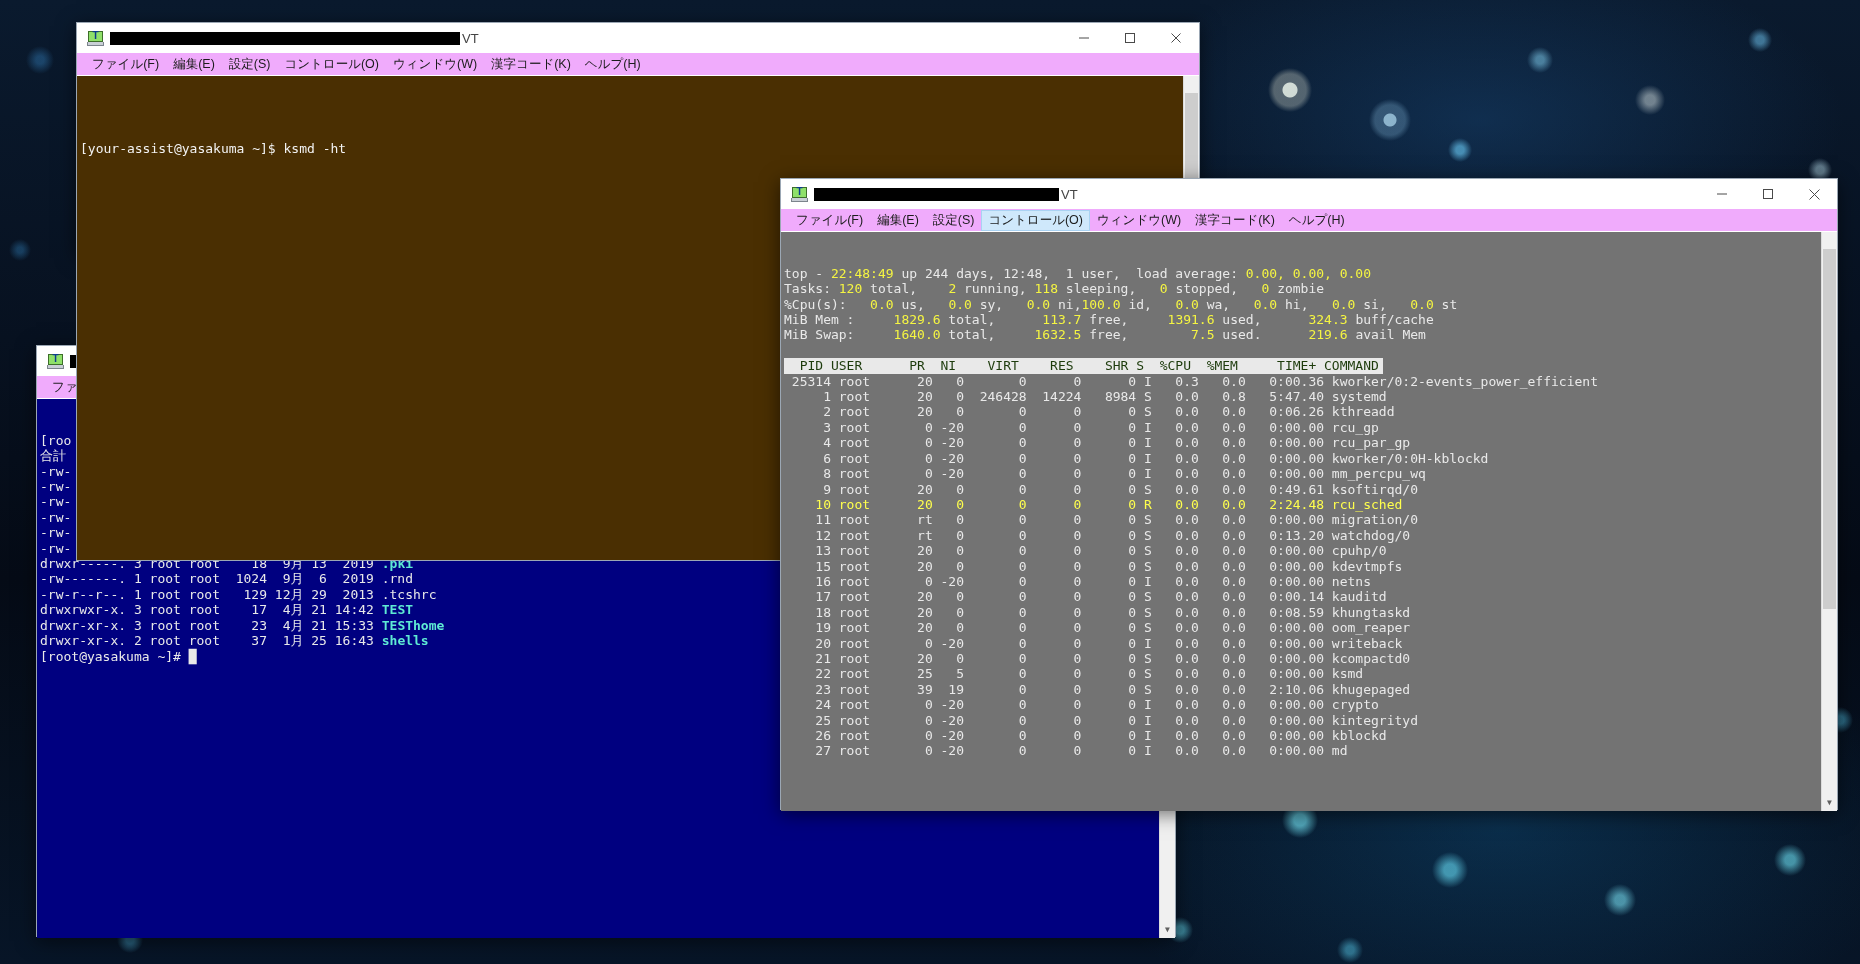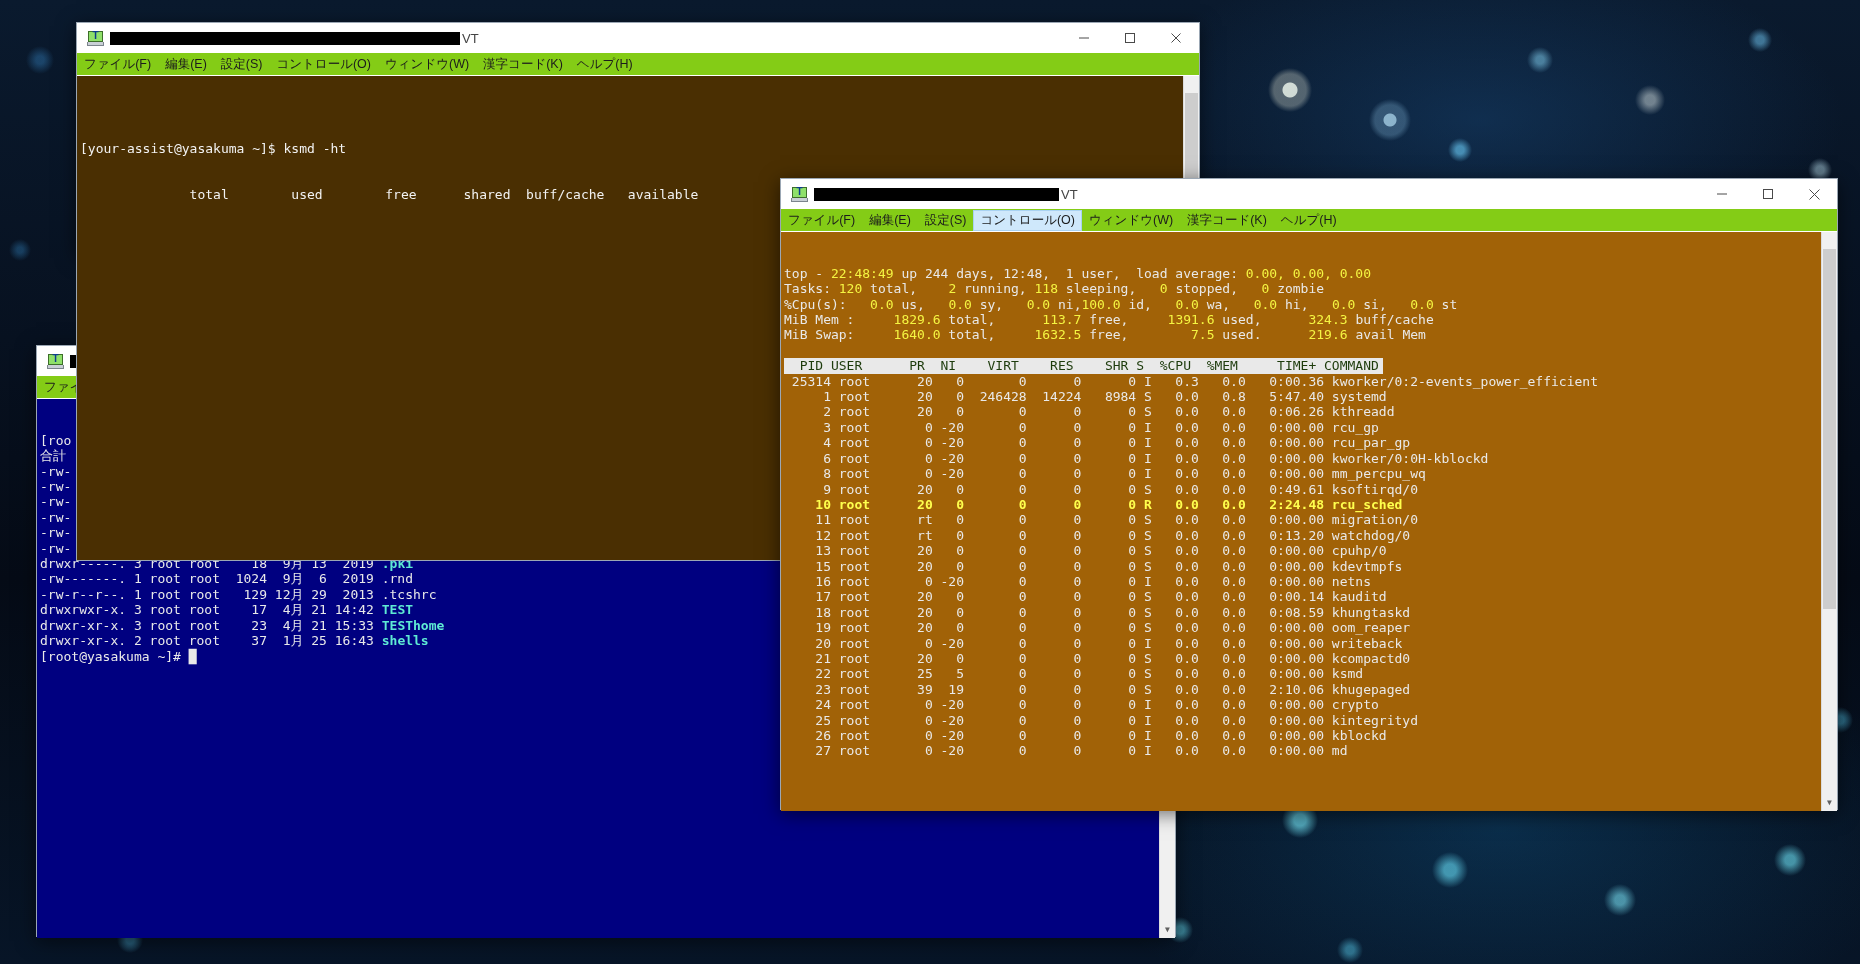--- a/index.html
+++ b/index.html
@@ -119,22 +119,22 @@
     width: 46px; height: 30px;
     display: flex; align-items: center; justify-content: center;
     color: #4a4a4a;
   }
   .win-btn svg { display: block; }
 
   .menubar {
     height: 23px;
     display: flex;
     align-items: center;
-    background: #84cc16;
-    padding-left: 0;
+    background: #f0abfc;
+    padding-left: 8px;
     border-bottom: 1px solid #ffffff;
   }
   .menu-item {
     font-size: 12.5px;
     color: #1c1c1c;
     padding: 2px 7px;
     white-space: nowrap;
   }
   .menu-item.active {
     background: #cfe8fb;
@@ -146,25 +146,25 @@
   .term {
     font-family: "DejaVu Sans Mono", "Liberation Mono", monospace;
     font-size: 13px;
     line-height: 15.4px;
     white-space: pre;
     overflow: hidden;
     position: relative;
     letter-spacing: 0px;
   }
   .term-brown { background: #4a2f02; color: #f2f2f2; }
-  .term-green { background: #a16207; color: #e9e9e9; }
+  .term-green { background: #737373; color: #e9e9e9; }
   .term-blue  { background: #000080; color: #e9e9e9; }
 
   .y  { color: #f5f542; }
-  .yb { color: #ffff4d; font-weight: bold; }
+  .yb { color: #ffff4d; font-weight: normal; }
   .dirblue { color: #5eead4; font-weight: bold; text-align: center; }
 
   
   .sb-v {
     position: absolute;
     top: 0; right: 0; bottom: 0;
     width: 16px;
     background: #f0f0f0;
     border-left: 1px solid #dcdcdc;
   }
@@ -236,21 +236,20 @@
     <div class="menu-item">設定(S)</div>
     <div class="menu-item">コントロール(O)</div>
     <div class="menu-item">ウィンドウ(W)</div>
     <div class="menu-item">漢字コード(K)</div>
     <div class="menu-item">ヘルプ(H)</div>
   </div>
 
   <div class="term term-brown">
     <div class="term-inner">
       <div>[your-assist@yasakuma ~]$ ksmd -ht</div>
-      <div>              total        used        free      shared  buff/cache   available</div>
       
       
       
     </div>
     <div class="sb-v">
       <div class="sb-track"></div>
       <div class="sb-arrow">▲</div>
       <div class="sb-thumb" style="top:17px;height:120px;"></div>
       <div class="sb-arrow bottom">▼</div>
     </div>

